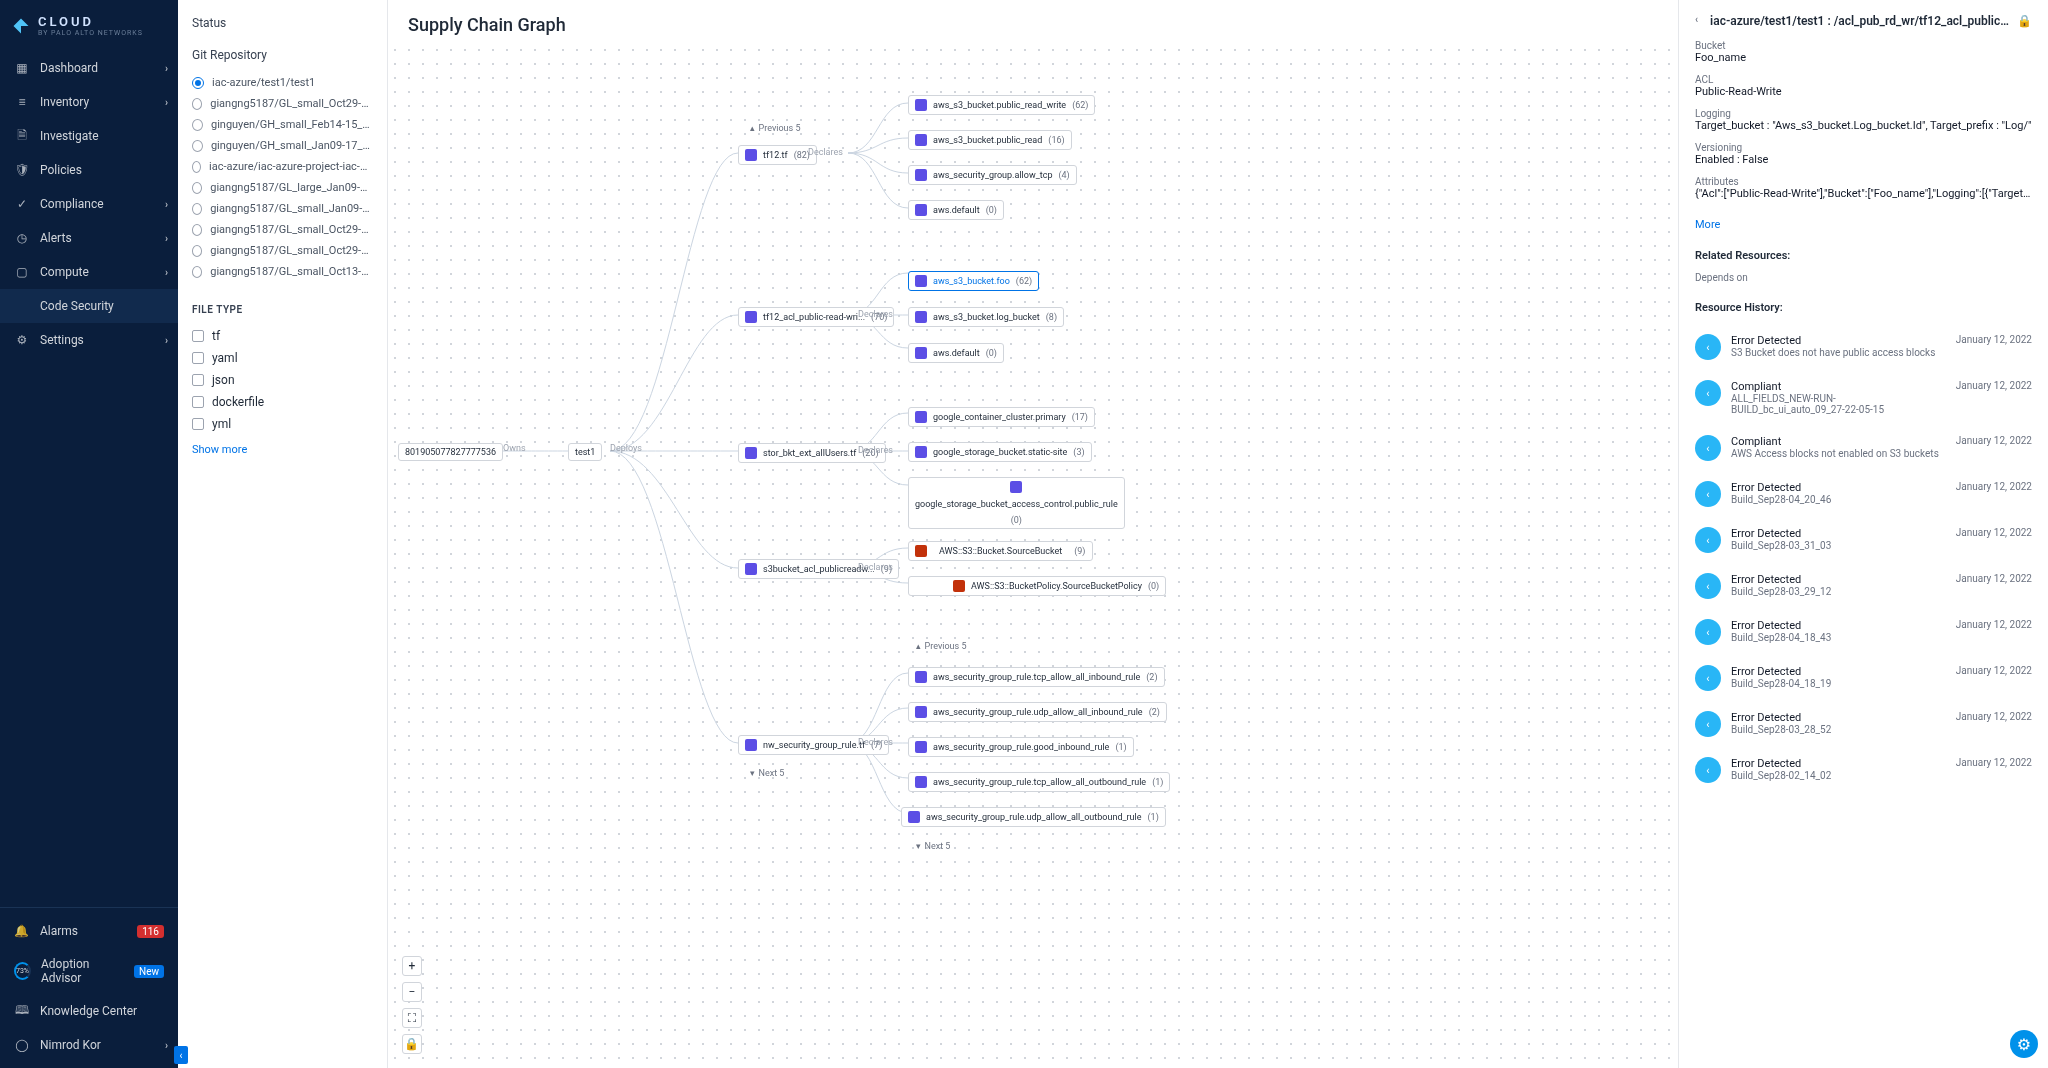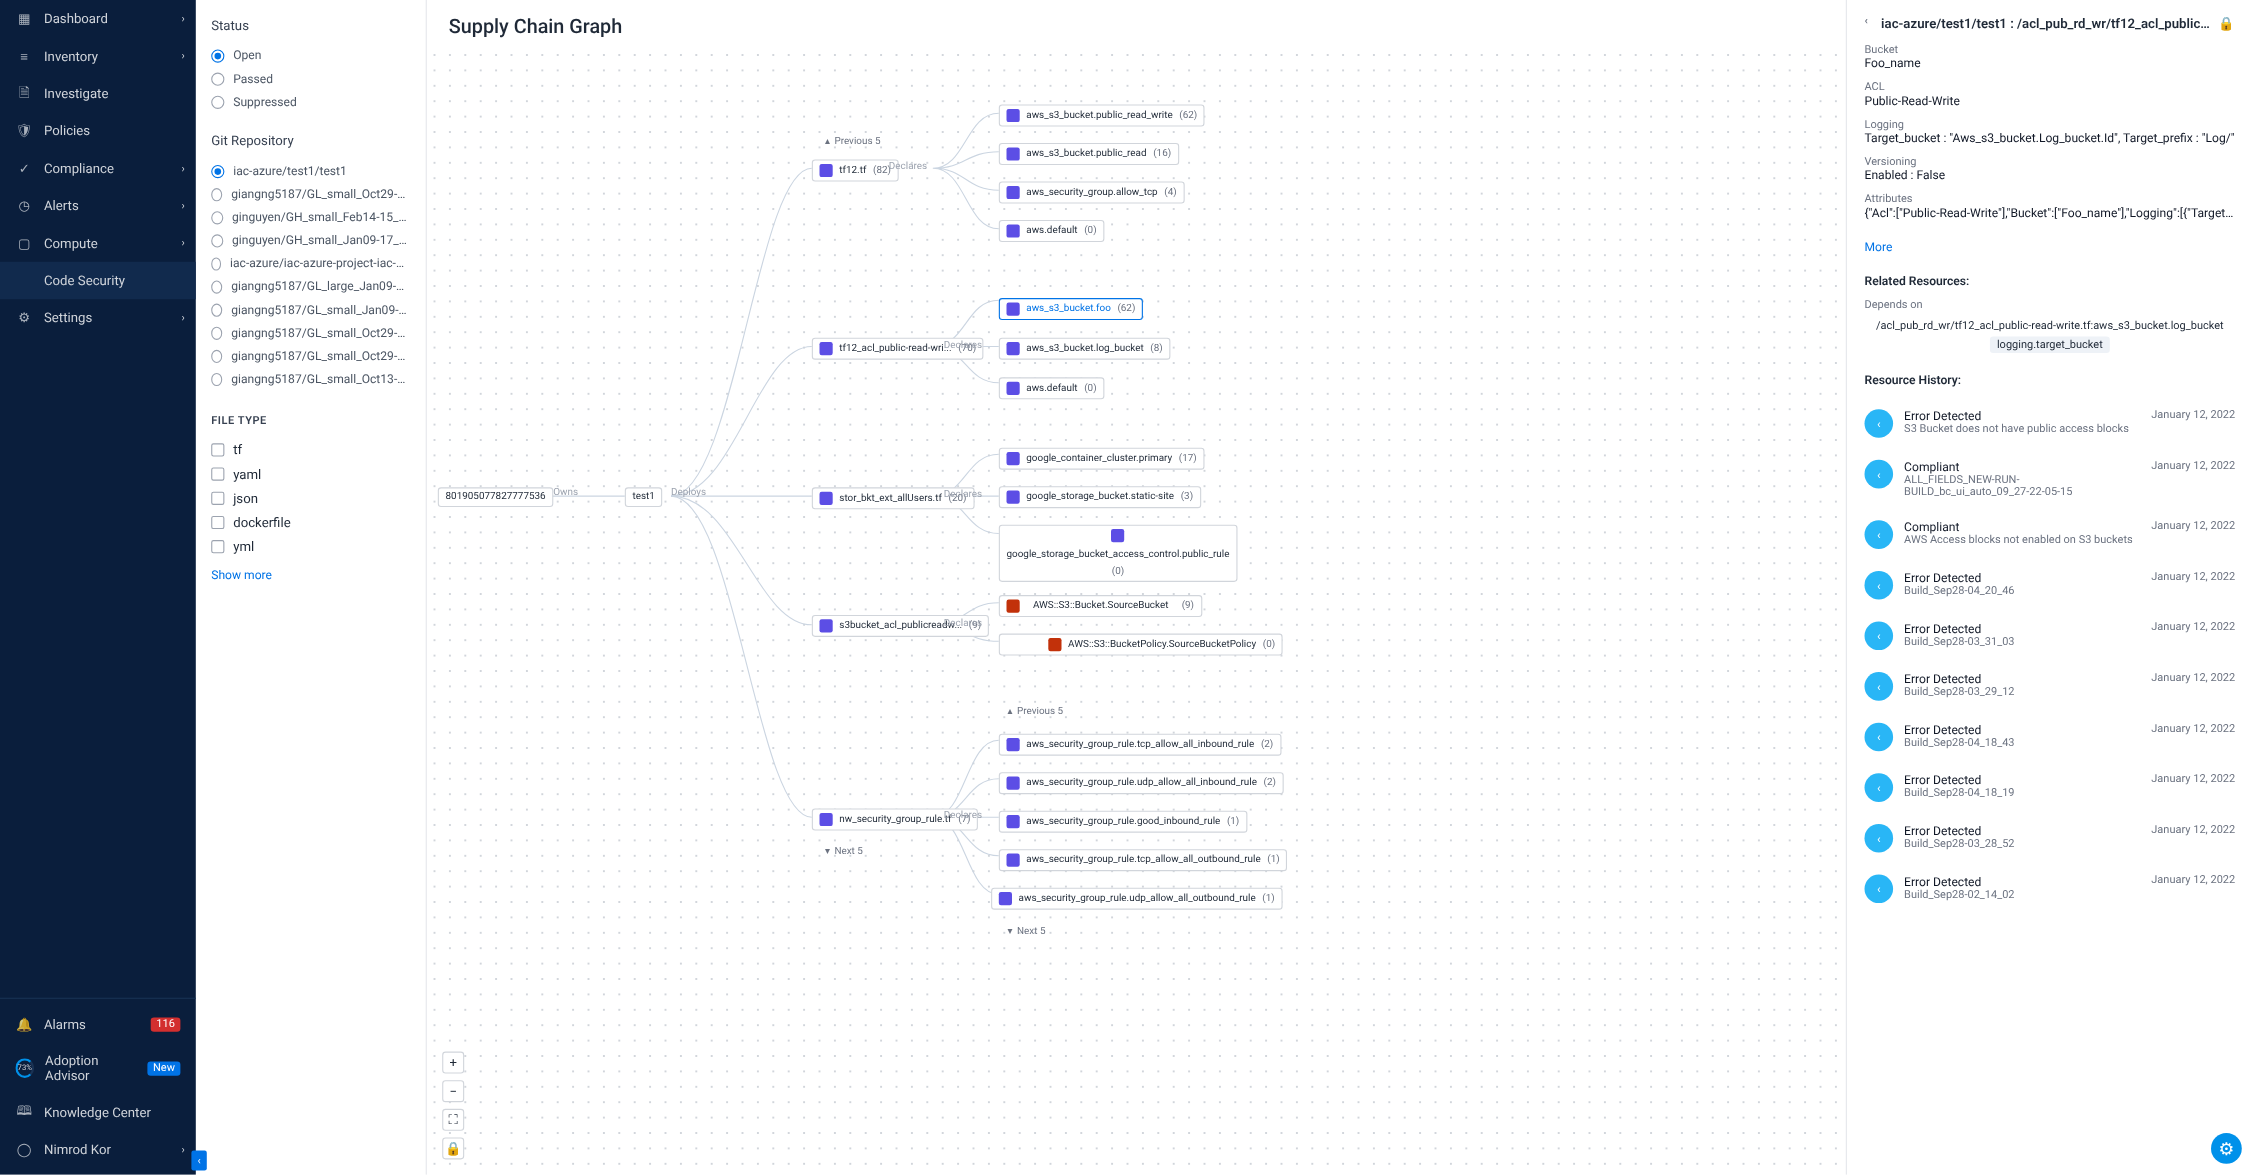--- a/index.html
+++ b/index.html
@@ -61,20 +61,29 @@
 .hist-title{font-size:11px;color:#111827}
 .hist-sub{font-size:10px;color:#6b7280}
 .hist-date{font-size:10px;color:#6b7280}
 .chevl{font-size:10px;color:#6b7280;cursor:pointer;margin-right:6px}
 .support-ico{position:fixed;right:10px;bottom:10px;width:28px;height:28px;background:#0091ea;border-radius:50%;display:flex;align-items:center;justify-content:center;color:#fff}
 </style>
 </head>
 <body>
 
 <div class="sidebar">
+  <div class="logo">
+    <svg width="18" height="18" viewBox="0 0 24 24">
+        <path fill="#4fc3f7" d="M12 2L2 12l10 10V12h10z"></path>
+      </svg>
+    <div>
+      <div class="logo-text">CLOUD</div>
+      <div class="logo-sub">BY PALO ALTO NETWORKS</div>
+    </div>
+  </div>
   <div class="nav" id="nav-main">
       <div class="nav-item">
         <span class="nav-icon">▦</span>
         <span>Dashboard</span>
         <span class="chev">›</span>
       </div>
       <div class="nav-item">
         <span class="nav-icon">≡</span>
         <span>Inventory</span>
         <span class="chev">›</span>
@@ -131,34 +140,20 @@
         <span class="nav-icon">◯</span>
         <span>Nimrod Kor</span>
         <span class="chev">›</span>
       </div>
     </div>
 </div>
 <div class="collapse-btn">‹</div>
 
 <div class="filters">
   <div class="filter-h">Status</div>
-  <div id="status-opts">
-      <div class="radio-row">
-        <span class="radio sel"></span>
-        <span class="repo-item">Open</span>
-      </div>
-      <div class="radio-row">
-        <span class="radio"></span>
-        <span class="repo-item">Passed</span>
-      </div>
-      <div class="radio-row">
-        <span class="radio"></span>
-        <span class="repo-item">Suppressed</span>
-      </div>
-    </div>
   <div class="repo-list">
     <div class="filter-h">Git Repository</div>
     <div id="repo-opts">
         <div class="radio-row">
           <span class="radio sel"></span>
           <span class="repo-item">iac-azure/test1/test1</span>
         </div>
         <div class="radio-row">
           <span class="radio"></span>
           <span class="repo-item">giangng5187/GL_small_Oct29-14_09_43</span>
@@ -419,24 +414,20 @@
       <div class="det-val">Enabled : False</div>
     </div>
   <div class="det-row">
       <div class="det-lbl">Attributes</div>
       <div class="det-val" style="white-space:nowrap;overflow:hidden;text-overflow:ellipsis">{"Acl":["Public-Read-Write"],"Bucket":["Foo_name"],"Logging":[{"Target_bucket":"Aws_s3_bucket.Log_bu...</div>
     </div>
   <span class="link">More</span>
 
   <div class="det-h2">Related Resources:</div>
   <div class="det-lbl">Depends on</div>
-  <div style="text-align:center;margin-top:8px">
-    <div style="font-size:10px">/acl_pub_rd_wr/tf12_acl_public-read-write.tf:aws_s3_bucket.log_bucket</div>
-    <span class="tag">logging.target_bucket</span>
-  </div>
 
   <div class="det-h2">Resource History:</div>
   <div id="hist">
       <div class="hist-item">
         <div class="hist-ico">‹</div>
         <div class="hist-body">
           <div class="hist-title">Error Detected</div>
           <div class="hist-sub">S3 Bucket does not have public access blocks</div>
         </div>
         <div class="hist-date">January 12, 2022</div>

